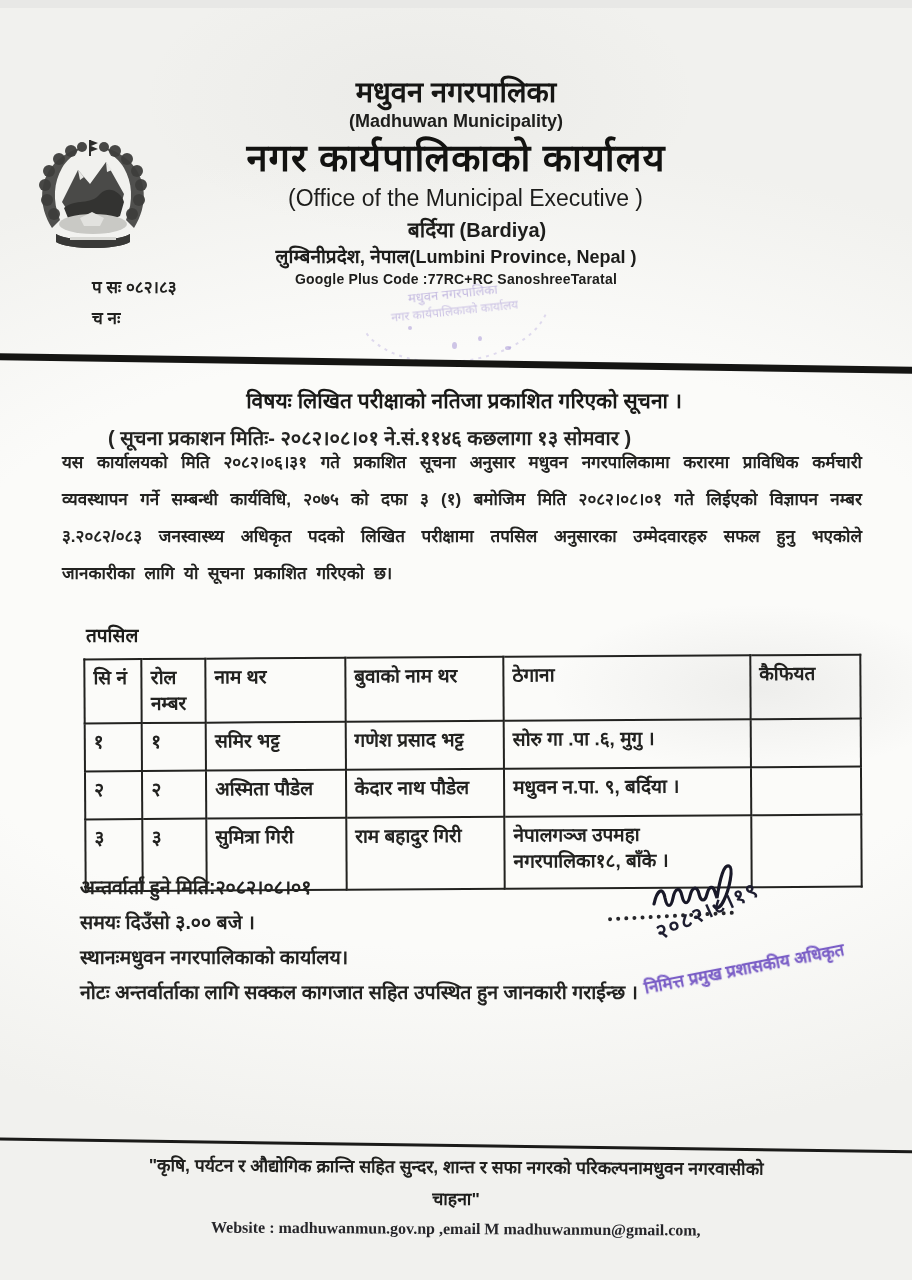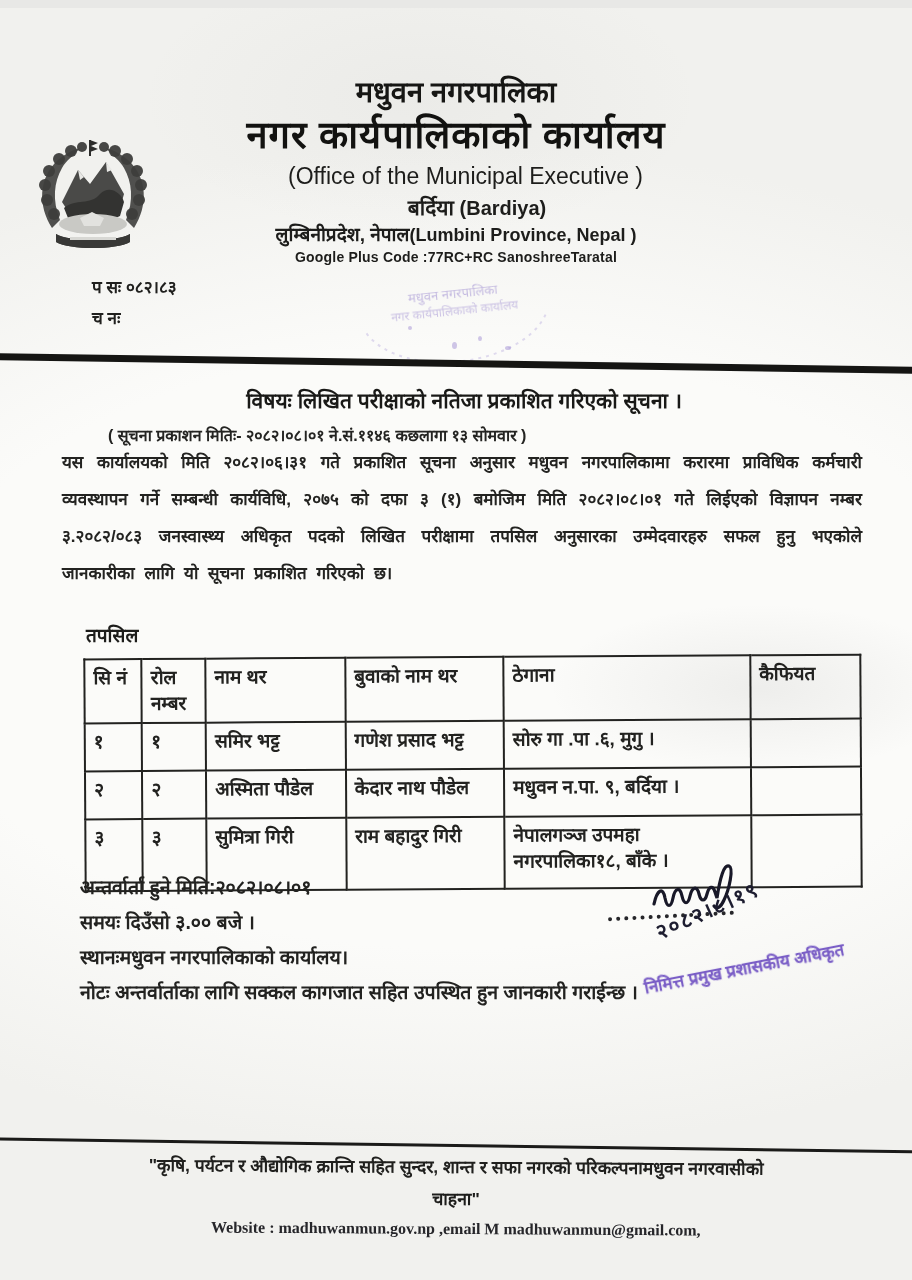--- a/index.html
+++ b/index.html
@@ -33,21 +33,21 @@
     color:#7f68c4; transform:rotate(-6deg); opacity:.55; pointer-events:none;
   }
   .hstamp .l1 { font-size:13px; filter:blur(.4px); opacity:.8; }
   .hstamp .l2 { font-size:12px; filter:blur(.5px); opacity:.7; }
   .speck { position:absolute; background:#8b76cb; border-radius:50%; opacity:.4; }
   
   .rule-thick { position:absolute; left:-6px; top:352px; width:930px; height:7px; background:#151513; transform:rotate(.85deg); border-radius:3px; }
   .rule-footer { position:absolute; left:-6px; top:1136px; width:930px; height:3px; background:#1b1b19; transform:rotate(.8deg); }
   
   .subject { position:absolute; top:378px; left:8px; width:100%; text-align:center; font-size:21px; font-weight:bold; color:#191917; }
-  .publine { position:absolute; top:416px; left:108px; font-size:16px; font-weight:bold; color:#242422; }
+  .publine { position:absolute; top:416px; left:108px; font-size:20px; font-weight:bold; color:#242422; }
   .bodytext {
     position:absolute; top:436px; left:62px; width:800px; font-size:17px; font-weight:bold;
     color:#232321; text-align:justify; line-height:37px; word-spacing:5px;
   }
   .tbl-label { position:absolute; top:614px; left:86px; font-size:19px; font-weight:bold; }
   
   .tblwrap { position:absolute; top:648px; left:84px; width:778px; transform:rotate(-.35deg); }
   table { width:100%; border-collapse:collapse; table-layout:fixed; }
   th,td { border:2px solid #222220; padding:4px 8px; font-size:19px; font-weight:bold; text-align:left; vertical-align:top; color:#222220; }
   thead th { height:64px; }
@@ -113,20 +113,21 @@
 
         <path d="M26,98 C40,106 86,106 100,98 L100,106 C86,114 40,114 26,106 Z" fill="#38383" ,:="" opacity=".95"></path>
         <path d="M26,98 C40,106 86,106 100,98 L100,106 C86,114 40,114 26,106 Z" fill="#383836"></path>
         <rect x="40" y="101" width="46" height="3" fill="#d8d8d4"></rect>
       </g>
     </svg>
   </div>
 
   <div class="header">
     <div class="h-np-1">मधुवन नगरपालिका</div>
+    <div class="h-en-1">(Madhuwan Municipality)</div>
     <div class="h-np-2">नगर कार्यपालिकाको कार्यालय</div>
     <div class="h-en-2">(Office of the Municipal Executive )</div>
     <div class="h-line-3">
       <span class="np">बर्दिया</span>
       <span>(Bardiya)</span>
     </div>
     <div class="h-line-4">
       <span class="np">लुम्बिनीप्रदेश, नेपाल</span><span>(Lumbini Province, Nepal )</span>
     </div>
     <div class="h-plus">Google Plus Code :77RC+RC SanoshreeTaratal</div>

